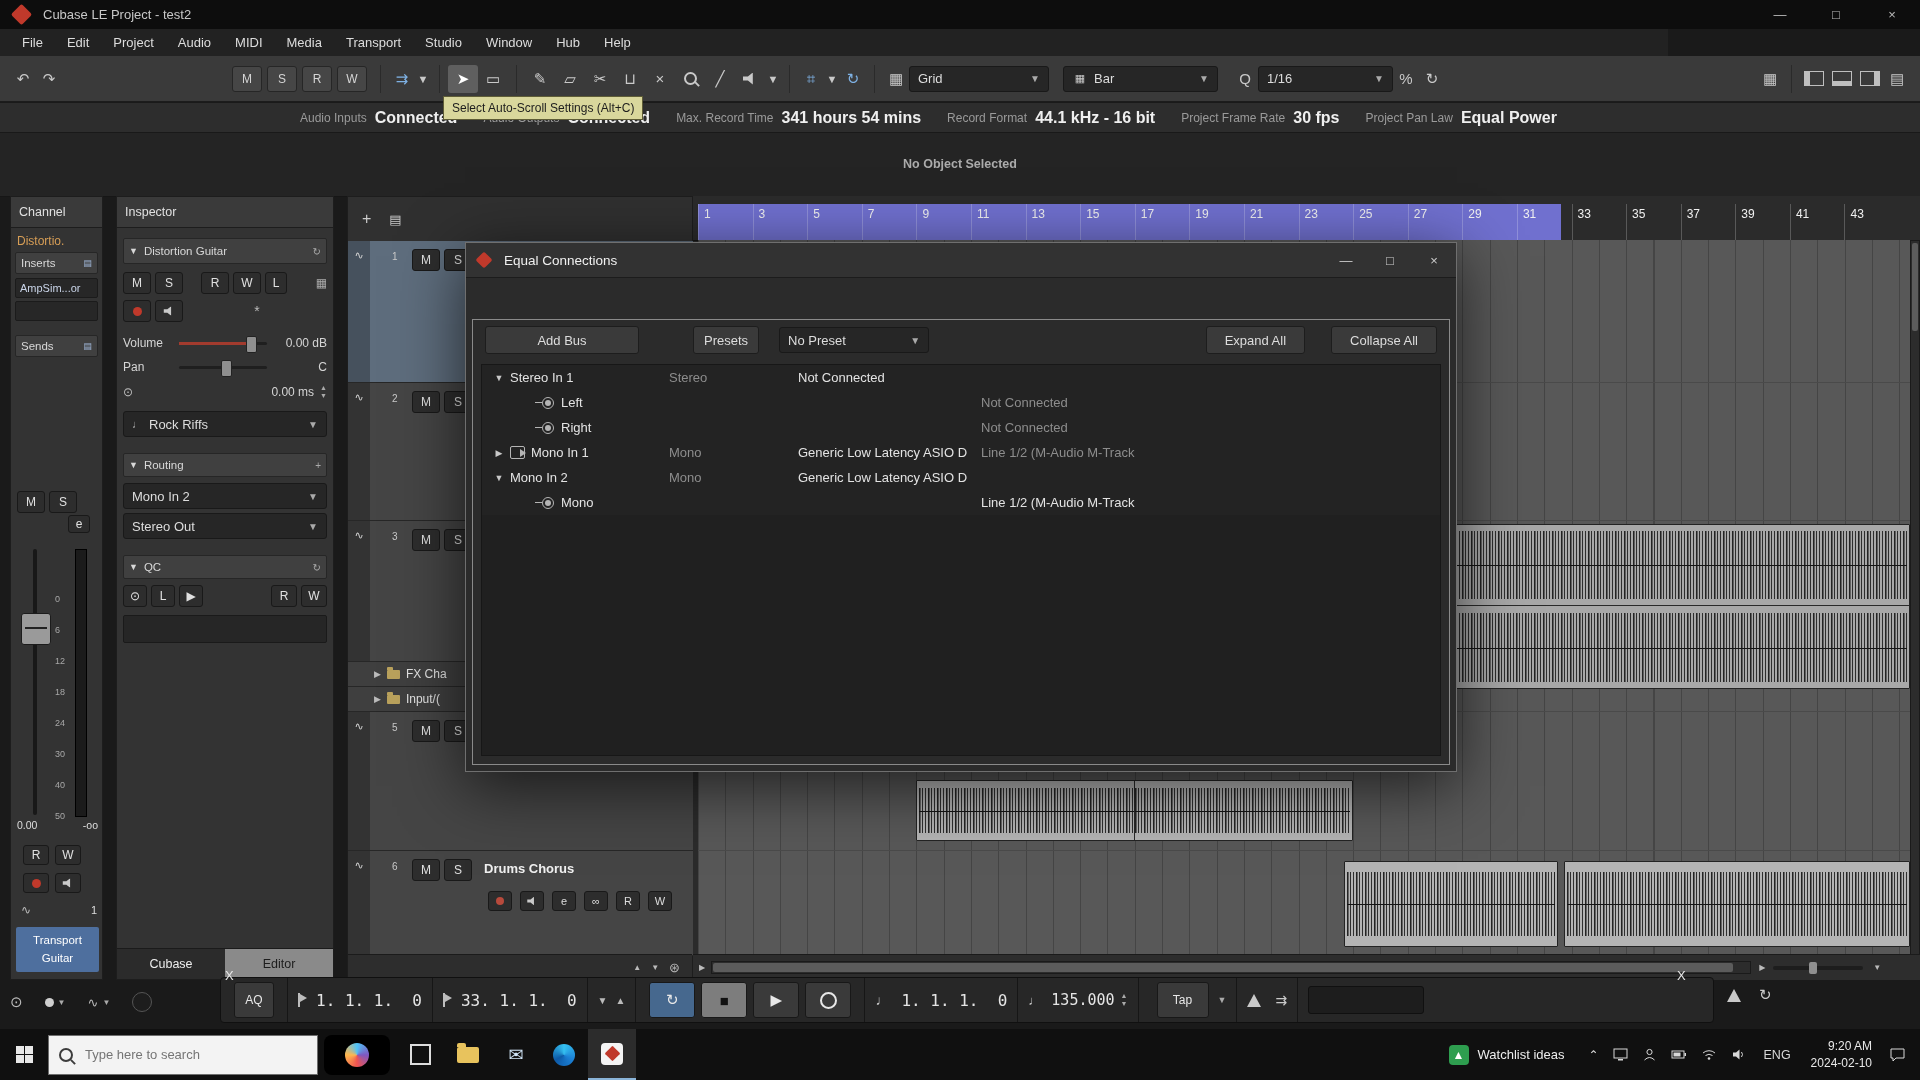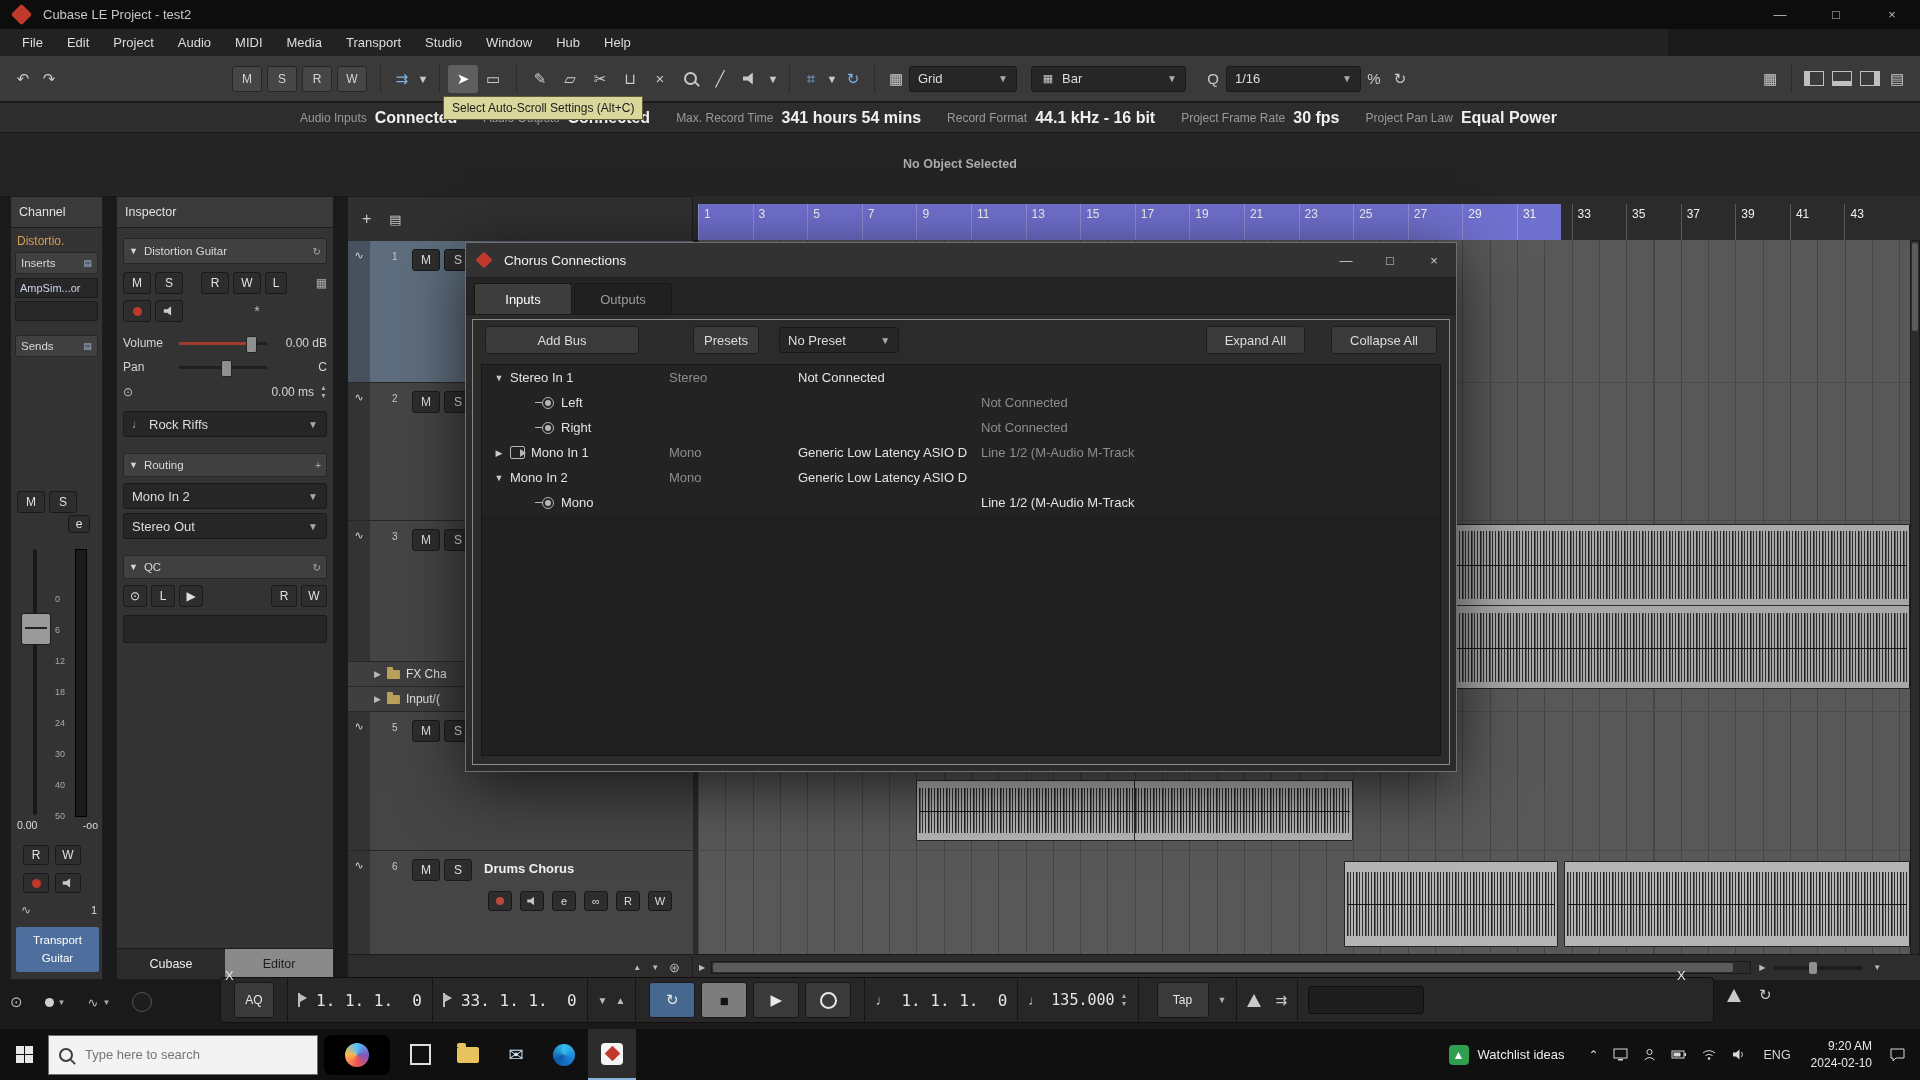--- a/index.html
+++ b/index.html
@@ -204,21 +204,21 @@
   <span class="tool">
       <span class="spk"></span>
     </span>
   <span class="tico small">▼</span>
   <span class="sep"></span>
   <span class="tico accent">⌗</span>
   <span class="tico small">▼</span>
   <span class="tico accent">↻</span>
   <span class="sep"></span>
   <span class="tico">▦</span>
-  <span class="dd" style="width:108px">
+  <span class="dd" style="width:140px">
     <span>Grid</span>
     <span class="arr">▼</span>
   </span>
   <span style="width:14px"></span>
   <span class="dd" style="width:155px">
     <span class="flex">
         <span class="tico small" style="margin-right:6px">▦</span>
         <span>Bar</span>
       </span>
     <span class="arr">▼</span>
@@ -588,37 +588,33 @@
     <div style="width:90px;height:4px;background:#1d1d1d;border-radius:2px;position:relative;">
       <div style="position:absolute;left:40%;top:-4px;width:8px;height:12px;background:#8f8f8f;border-radius:2px;"></div>
     </div>
     <span style="font-size:8px;color:#bbb;margin:0 10px;">▼</span>
   </div>
 </div>
 
 <div class="abs dialog">
   <div class="dlg-title">
     <span class="cubase-logo" style="width:12px;height:12px;margin:0 4px 0 12px;"></span>
-    <span class="txt">Chorus Connections</span>
+    <span class="txt">Equal Connections</span>
     <span class="grow"></span>
     <span class="dlg-ctrl">—</span>
     <span class="dlg-ctrl">□</span>
     <span class="dlg-ctrl">×</span>
-  </div>
-  <div class="dlg-tabs">
-    <div class="dlg-tab active">Inputs</div>
-    <div class="dlg-tab">Outputs</div>
   </div>
   <div class="dlg-body">
     <div class="dlg-controls">
       <span class="dbtn" style="width:116px;">Add Bus</span>
       <span style="width:54px"></span>
       <span class="dbtn" style="padding:0 10px;">Presets</span>
       <span style="width:20px"></span>
-      <span class="dd" style="width:120px;height:26px;display:inline-flex;">
+      <span class="dd" style="width:150px;height:26px;display:inline-flex;">
         <span>No Preset</span>
         <span class="arr">▼</span>
       </span>
       <span class="grow"></span>
       <span class="dbtn">Expand All</span>
       <span style="width:26px"></span>
       <span class="dbtn">Collapse All</span>
     </div>
     <div class="dlg-table">
 

